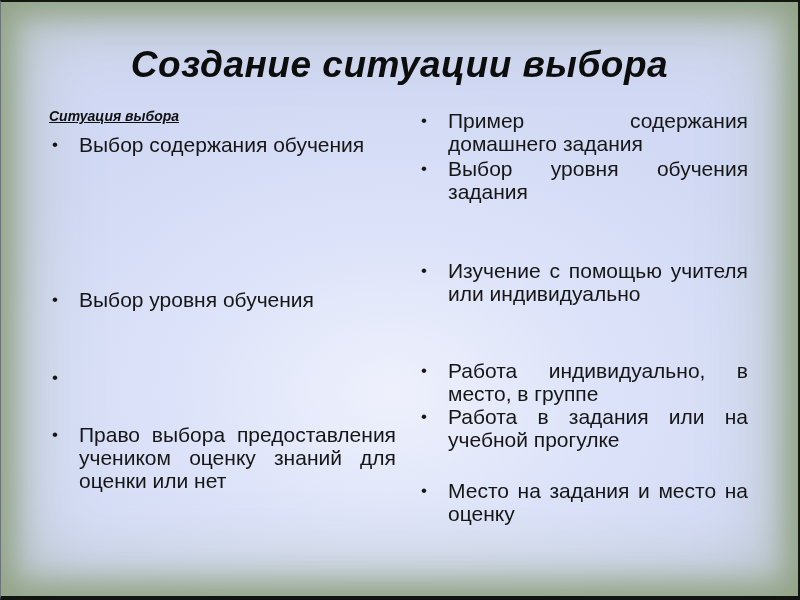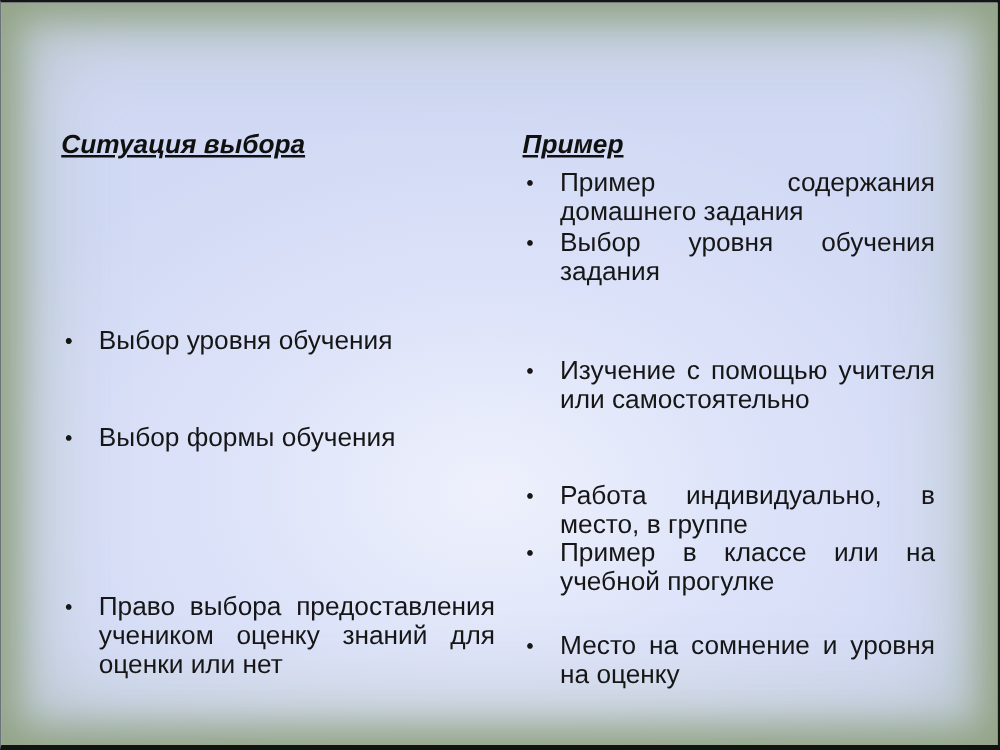--- a/index.html
+++ b/index.html
@@ -52,21 +52,21 @@
 
   .col {
     position: absolute;
     top: 101px;
   }
   .col-left  { left: 48px;  width: 347px; }
   .col-right { left: 417px; width: 330px; }
 
   .col-header {
     margin: 0;
-    font-size: 21px;
+    font-size: 14px;
     line-height: 26px;
     font-weight: bold;
     font-style: italic;
     text-decoration: underline;
     color: #101010;
   }
 
   .list {
     margin: 0;
     padding: 0;
@@ -103,64 +103,64 @@
   .col-right li:nth-child(4) { margin-top: 54px; }
   .col-right li:nth-child(5) { margin-top: 0; }
   .col-right li:nth-child(6) { margin-top: 28px; }
 </style>
 </head>
 <body>
 
 <div class="slide">
   <div class="vignette"></div>
 
+  <h1 class="title">Создание ситуации выбора</h1>
 
   <section class="col col-left">
     <h2 class="col-header">Ситуация выбора</h2>
     <ul class="list">
       <li>
         <span class="bullet">•</span>
+        <span>Выбор содержания обучения</span>
       </li>
       <li>
         <span class="bullet">•</span>
         <span>Выбор уровня обучения</span>
       </li>
       <li>
         <span class="bullet">•</span>
-        <span>Выбор формы обучения</span>
       </li>
       <li>
         <span class="bullet">•</span>
         <span>Право выбора предоставления учеником оценку знаний для оценки или нет</span>
       </li>
     </ul>
   </section>
 
   <section class="col col-right">
-    <h2 class="col-header">Пример</h2>
     <ul class="list">
       <li>
         <span class="bullet">•</span>
         <span>Пример содержания домашнего задания</span>
       </li>
       <li>
         <span class="bullet">•</span>
         <span>Выбор уровня обучения задания</span>
       </li>
       <li>
         <span class="bullet">•</span>
-        <span>Изучение с помощью учителя или самостоятельно</span>
+        <span>Изучение с помощью учителя или индивидуально</span>
       </li>
       <li>
         <span class="bullet">•</span>
         <span>Работа индивидуально, в место, в группе</span>
       </li>
       <li>
         <span class="bullet">•</span>
-        <span>Пример в классе или на учебной прогулке</span>
+        <span>Работа в задания или на учебной прогулке</span>
       </li>
       <li>
         <span class="bullet">•</span>
-        <span>Место на сомнение и уровня на оценку</span>
+        <span>Место на задания и место на оценку</span>
       </li>
     </ul>
   </section>
 </div>
 
 </body></html>

